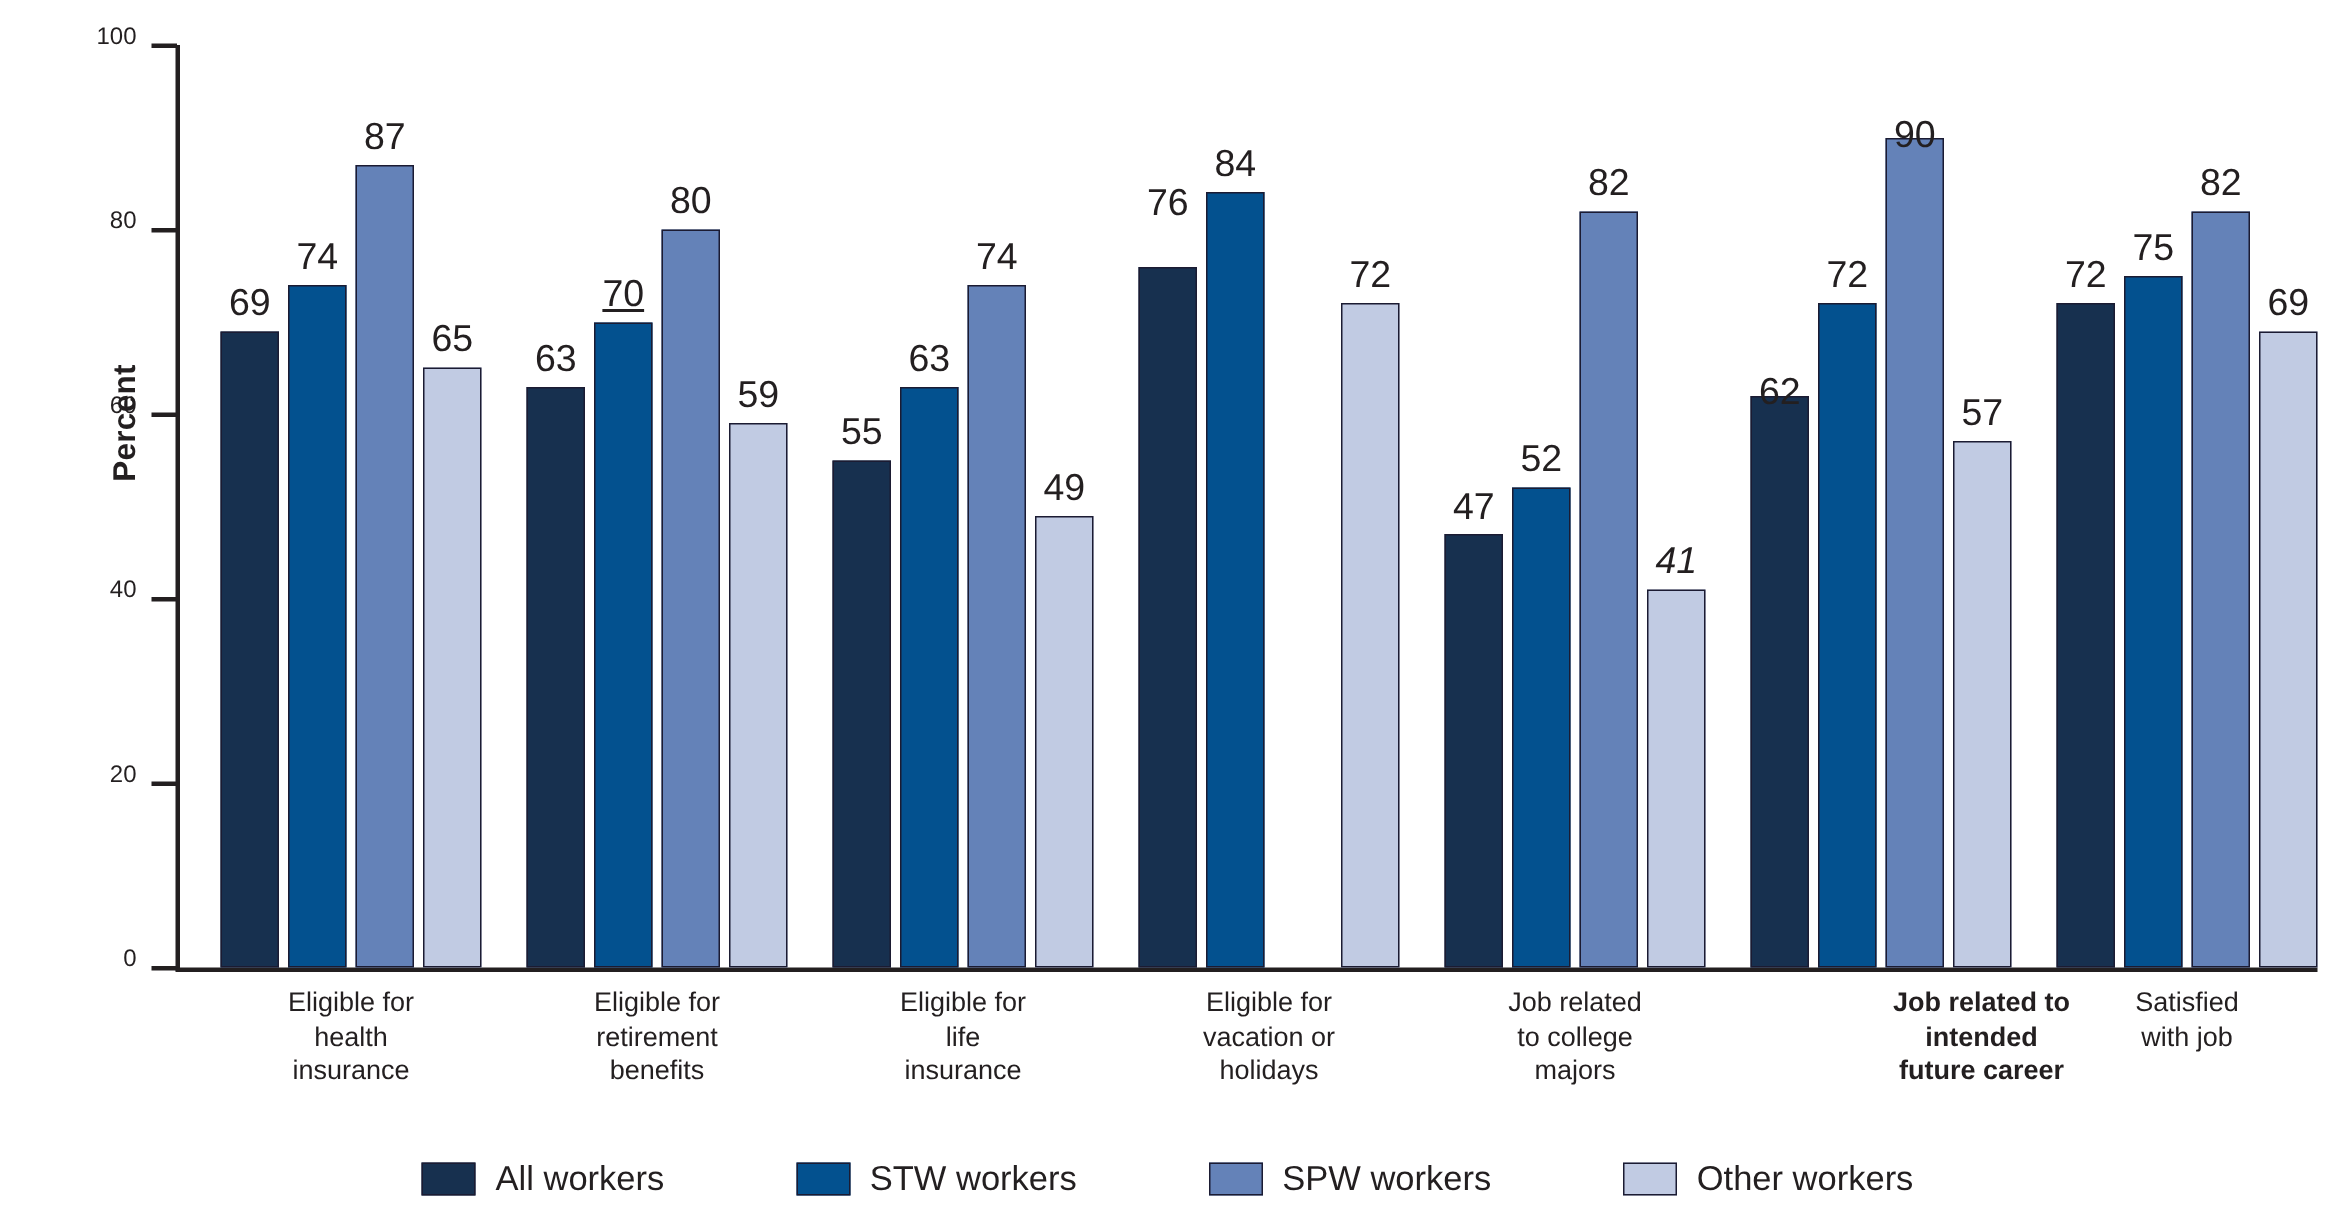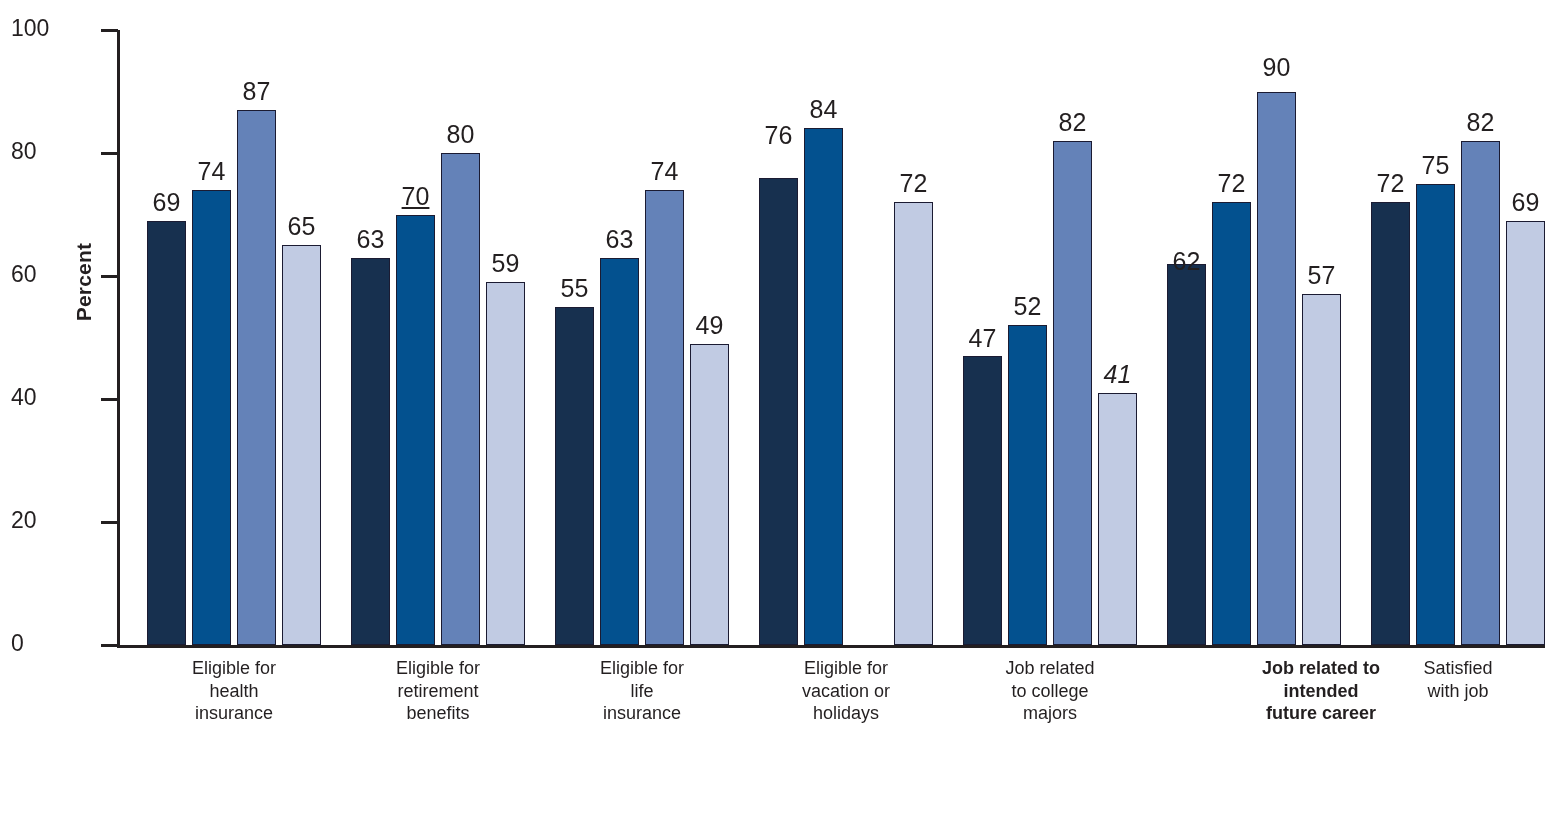--- a/index.html
+++ b/index.html
@@ -52,22 +52,22 @@
     position: absolute;
     left: 101px;
     width: 17px;
     height: 3px;
     background: #231f20;
   }
   .y-tick-label {
     position: absolute;
     right: 1466px;
     width: 80px;
-    text-align: left;
-    font-size: 23px;
+    text-align: right;
+    font-size: 16px;
     color: #231f20;
     line-height: 1;
   }
 
   
   #plot-area {
     position: absolute;
     left: 117px;
     top: 30px;
     width: 1428px;
@@ -257,21 +257,21 @@
         <div class="bar-wrap" style="left: 30px; width: 39px; height: 615px;">
           <div class="bar" style="height: 381.3px; background: rgb(23, 48, 79);"></div>
           <div class="bar-value" style="bottom: 371px;">62</div>
         </div>
         <div class="bar-wrap" style="left: 75px; width: 39px; height: 615px;">
           <div class="bar" style="height: 442.8px; background: rgb(3, 81, 143);"></div>
           <div class="bar-value" style="bottom: 448.8px;">72</div>
         </div>
         <div class="bar-wrap" style="left: 120px; width: 39px; height: 615px;">
           <div class="bar" style="height: 553.5px; background: rgb(100, 130, 184);"></div>
-          <div class="bar-value" style="bottom: 565px; text-align: right;">90</div>
+          <div class="bar-value" style="bottom: 542px; text-align: right;">90</div>
         </div>
         <div class="bar-wrap" style="left: 165px; width: 39px; height: 615px;">
           <div class="bar" style="height: 350.55px; background: rgb(193, 203, 227);"></div>
           <div class="bar-value" style="bottom: 356.55px;">57</div>
         </div>
       </div>
       <div class="bar-group" style="left: 1224px; width: 204px;">
         <div class="bar-wrap" style="left: 30px; width: 39px; height: 615px;">
           <div class="bar" style="height: 442.8px; background: rgb(23, 48, 79);"></div>
           <div class="bar-value" style="bottom: 448.8px;">72</div>
@@ -307,14 +307,32 @@
       <div class="cat-label" style="left: 940px; width: 220px;">Job related
 to college
 majors</div>
       <div class="cat-label" style="left: 1211px; width: 220px; font-weight: bold;">Job related to
 intended
 future career</div>
       <div class="cat-label" style="left: 1348px; width: 220px;">Satisfied
 with job</div>
     </div>
 
+  <div id="legend">
+      <div class="legend-item">
+        <span class="legend-swatch" style="background: rgb(23, 48, 79);"></span>
+        <span class="legend-label">All workers</span>
+      </div>
+      <div class="legend-item">
+        <span class="legend-swatch" style="background: rgb(3, 81, 143);"></span>
+        <span class="legend-label">STW workers</span>
+      </div>
+      <div class="legend-item">
+        <span class="legend-swatch" style="background: rgb(100, 130, 184);"></span>
+        <span class="legend-label">SPW workers</span>
+      </div>
+      <div class="legend-item">
+        <span class="legend-swatch" style="background: rgb(193, 203, 227);"></span>
+        <span class="legend-label">Other workers</span>
+      </div>
+    </div>
 
 </div>
 
 </body></html>

